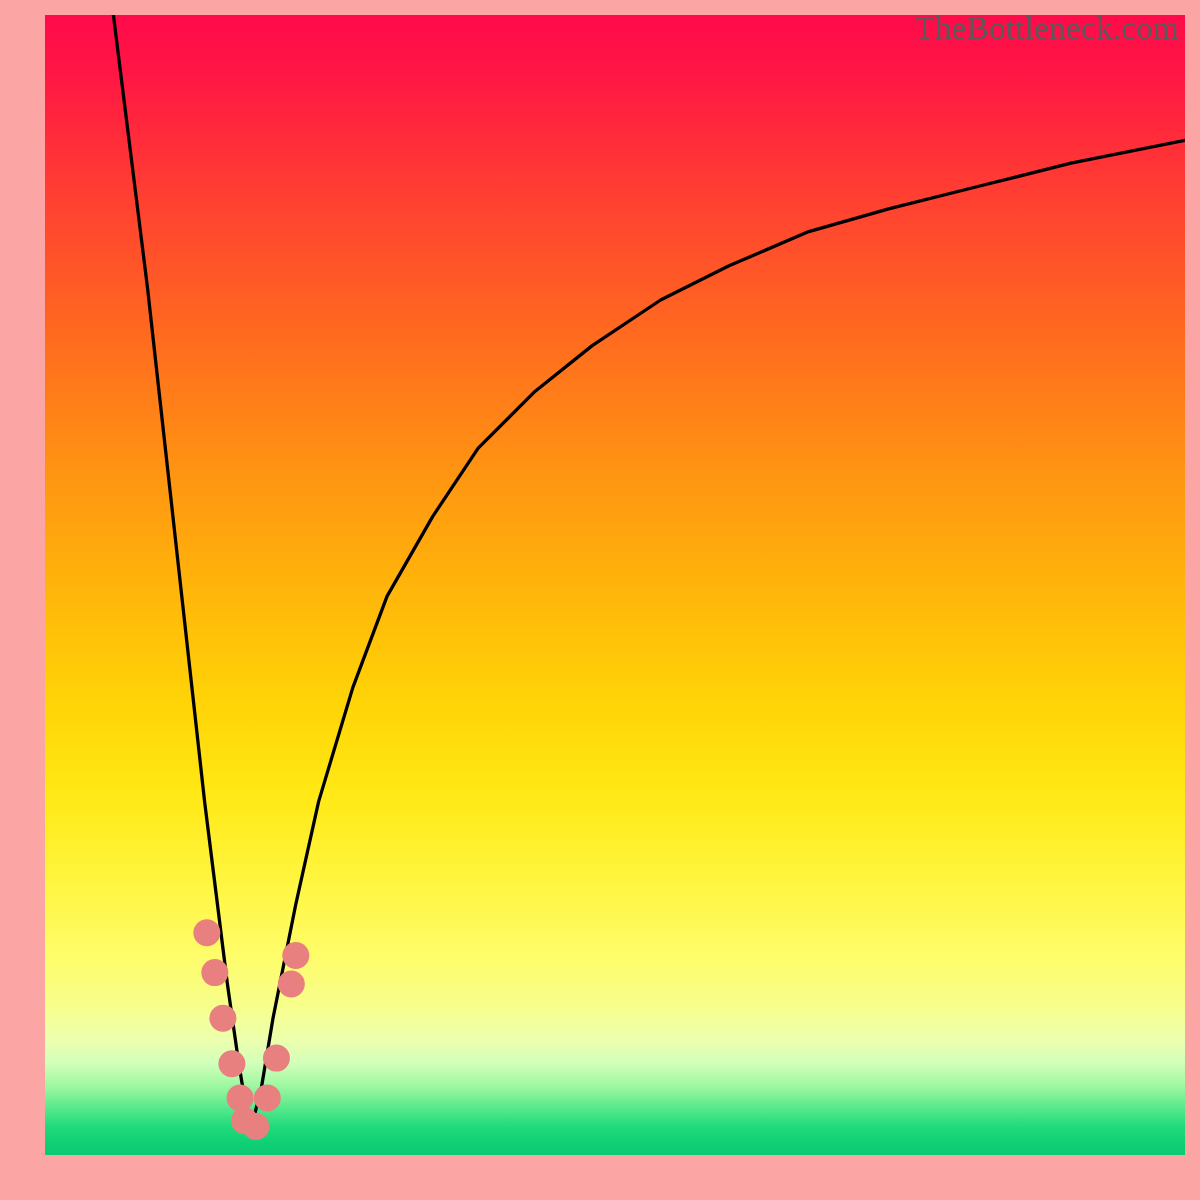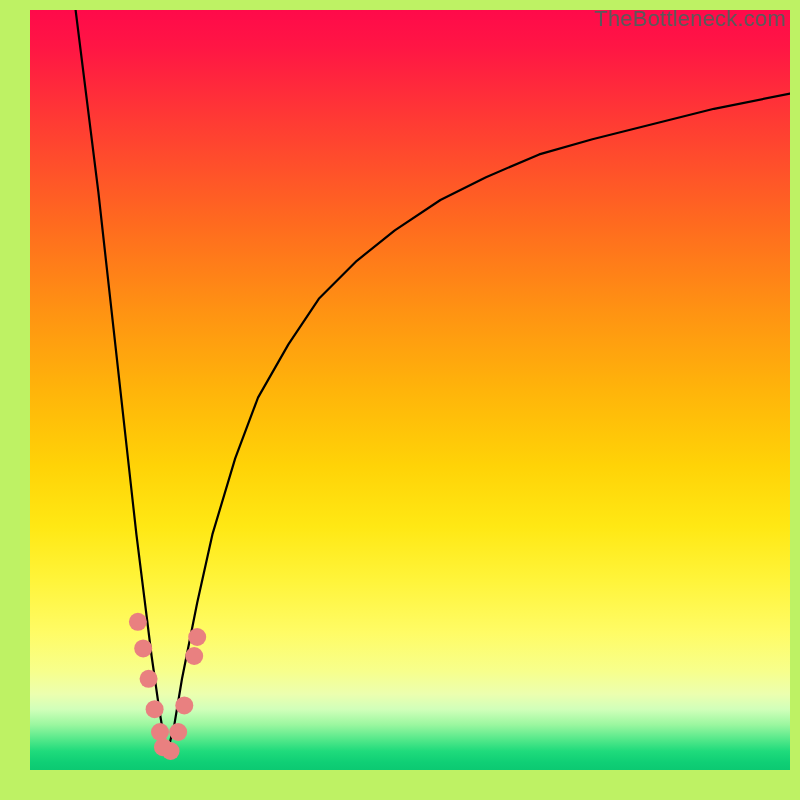--- a/index.html
+++ b/index.html
@@ -8,21 +8,22 @@
     width: 800px;
     height: 800px;
     overflow: hidden;
     background: #000;
     font-family: Arial, Helvetica, sans-serif;
   }
   .frame {
     position: relative;
     width: 800px;
     height: 800px;
-    background: #bef264;
+    background: #fca5a5;
+    font-family: Liberation Serif, serif;
   }
   .plot-area {
     position: absolute;
     left: 30px;
     top: 10px;
     width: 760px;
     height: 760px;
     background: linear-gradient(
       to bottom,
       #ff0a4a 0%,

